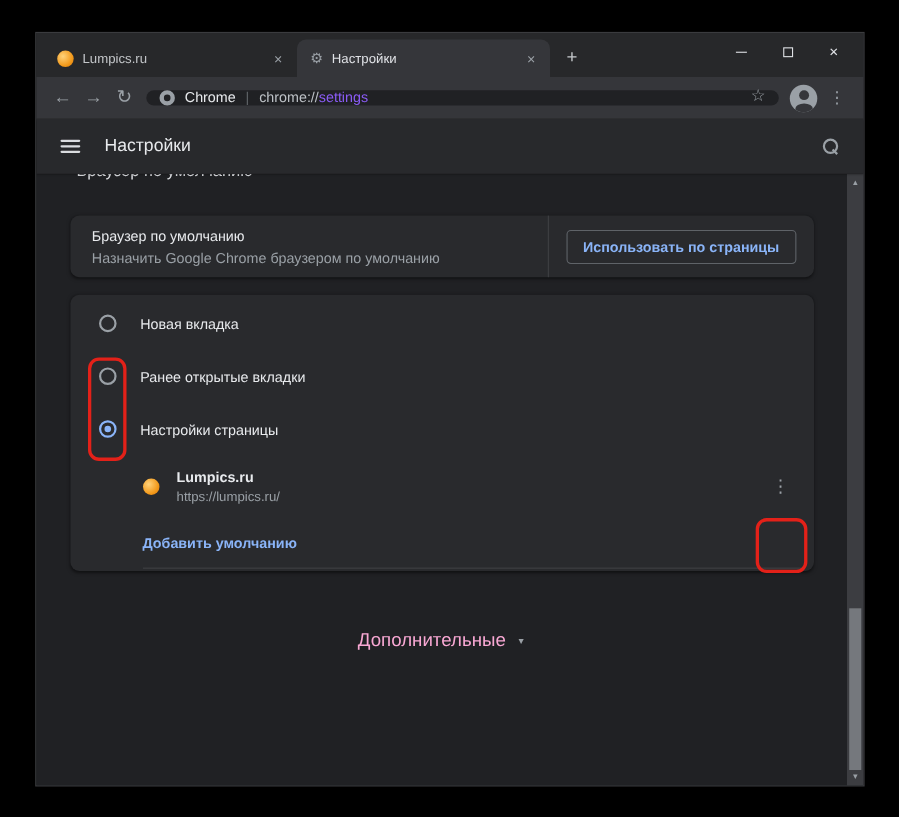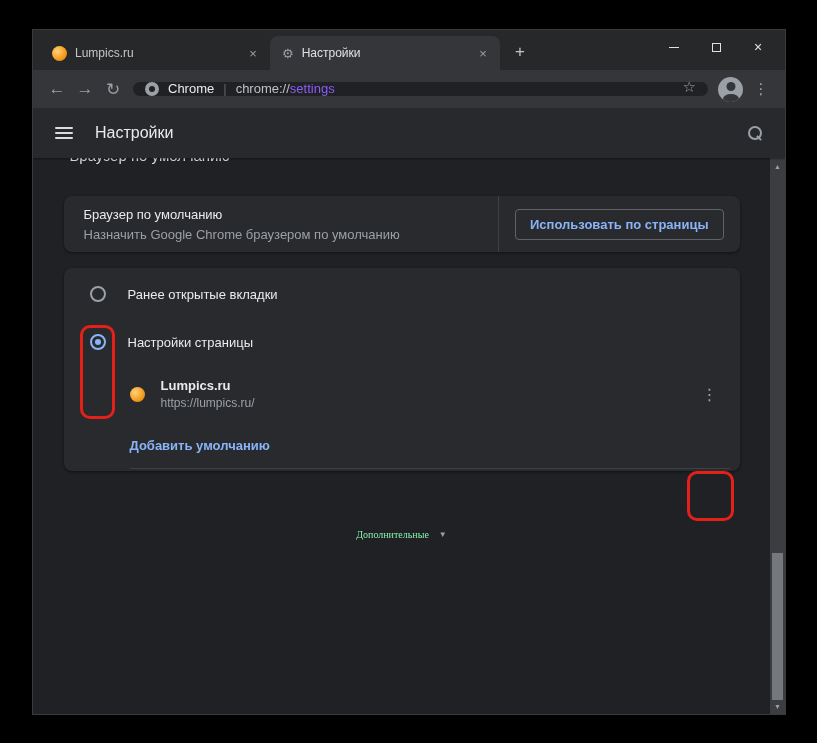--- a/index.html
+++ b/index.html
@@ -69,21 +69,21 @@
   .page-row { height:56px; display:flex; align-items:center; padding-left:66px; position:relative; }
   .page-row .favicon-lumpics { margin-right:16px; }
   .page-name { font-size:13px; color:#e8eaed; font-weight:bold; margin-bottom:3px; }
   .page-url { font-size:12px; color:#9aa0a6; }
   .kebab-btn { position:absolute; right:18px; top:50%; transform:translateY(-50%); width:24px; height:24px; display:flex; align-items:center; justify-content:center; color:#9aa0a6; font-size:16px; cursor:pointer; }
   .link-row { height:46px; display:flex; align-items:center; padding-left:66px; cursor:pointer; }
   .link-row span { color:#8ab4f8; font-size:13px; font-weight:bold; }
   .row-divider { border-top:1px solid #3f4043; margin:0 10px 0 66px; }
   .link-row.last { height:50px; }
   .advanced { margin-top:52px; height:22px; display:flex; justify-content:center; align-items:center; gap:10px; cursor:pointer; }
-  .advanced-label { font-size:10px; color:#86efac;font-family:Liberation Serif, serif; }
+  .advanced-label { font-size:17px; color:#f9a8d4; }
   .caret { color:#9aa0a6; font-size:8px; }
 
   
   .scrollbar { position:absolute; top:128px; right:0; bottom:0; width:15px; background:#3c3d41; }
   .scroll-arrow { position:absolute; left:0; width:15px; height:16px; display:flex; align-items:center; justify-content:center; font-size:7px; color:#9aa0a6; cursor:pointer; }
   .scroll-arrow.top { top:0; }
   .scroll-arrow.bottom { bottom:0; }
   .scroll-thumb { position:absolute; left:2px; width:11px; top:395px; height:147px; background:#75787d; cursor:grab; }
 
   
@@ -163,20 +163,24 @@
           </div>
           <div class="card1-action">
             <button class="outline-btn">Использовать по страницы</button>
           </div>
         </div>
 
 
         <div class="card card2">
           <div class="radio-row">
             <span class="radio"></span>
+            <span class="radio-label">Новая вкладка</span>
+          </div>
+          <div class="radio-row">
+            <span class="radio"></span>
             <span class="radio-label">Ранее открытые вкладки</span>
           </div>
           <div class="radio-row">
             <span class="radio selected"></span>
             <span class="radio-label">Настройки страницы</span>
           </div>
           <div class="page-row">
             <span class="favicon-lumpics"></span>
             <div class="page-info">
               <div class="page-name">Lumpics.ru</div>

